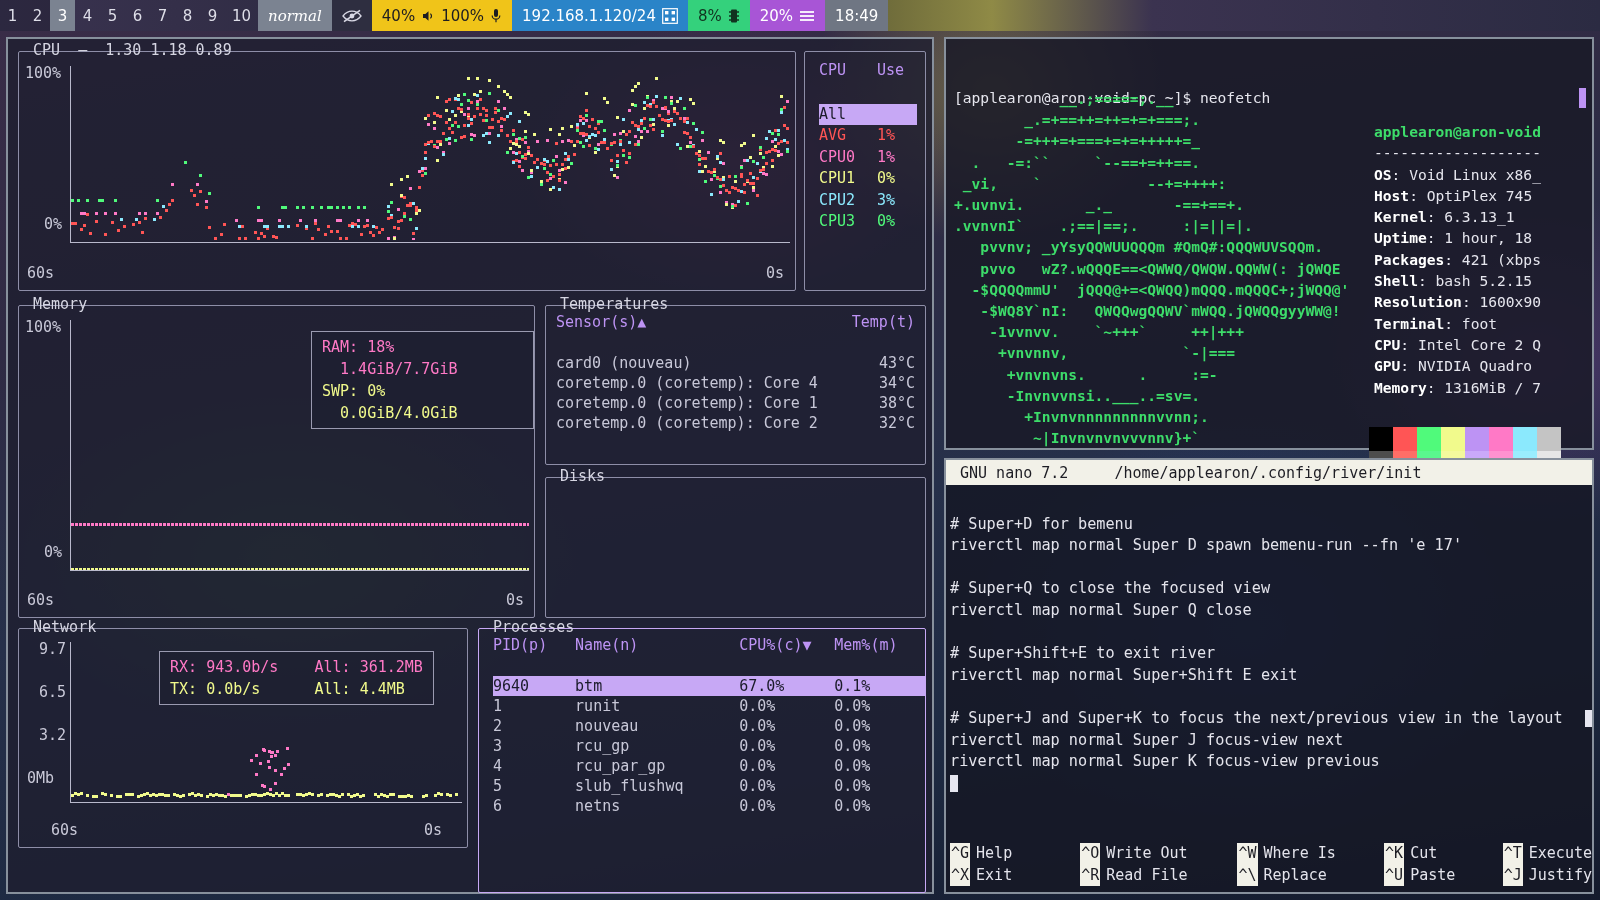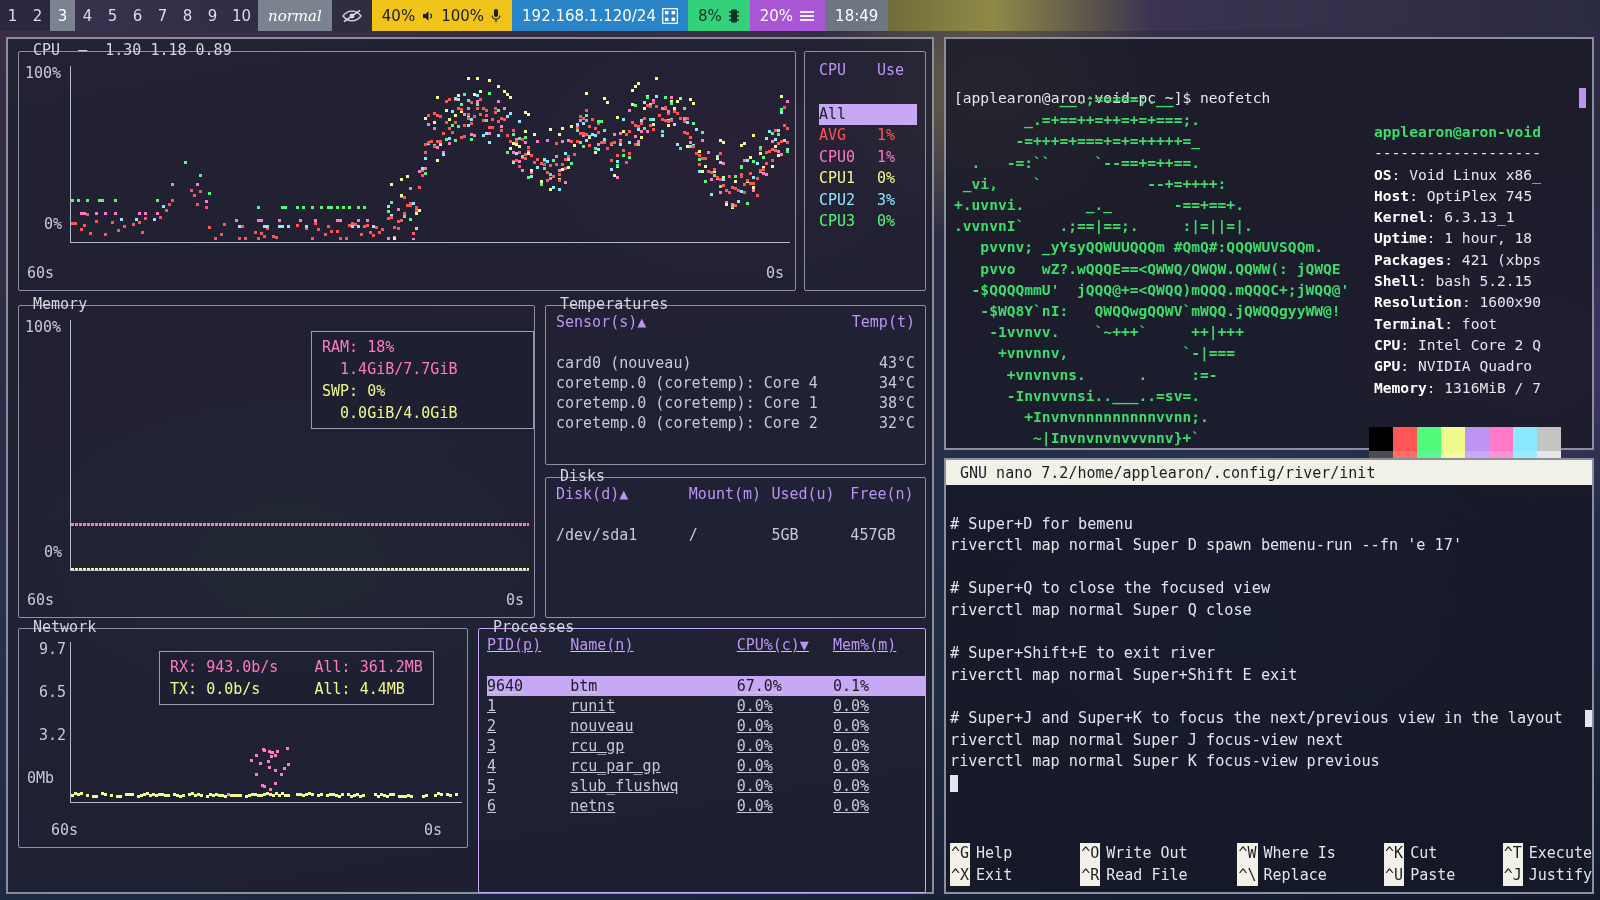--- a/index.html
+++ b/index.html
@@ -94,21 +94,21 @@
   .nf-info b { color:#ffffff; }
   .nf-user { color:#3ddc6a; font-weight:bold; }
   .pal { position:absolute; left:423px; top:388px; }
   .pal-row { display:flex; }
   .pal-sw { width:24px; height:24px; }
   .term-cursor { position:absolute; right:6px; top:49px; width:7px; height:20px; background:#bd93f4; }
 
   
   .nano-hdr { position:absolute; left:0; top:0; width:100%; height:25px; background:#f2f1e8;
      color:#1d1d24; font-size:15px; display:flex; align-items:center; padding-left:14px; }
-  .nano-hdr .ver { }
+  .nano-hdr .ver { margin-right:46px; }
   .nano-body { position:absolute; left:0; top:32px; right:0; bottom:72px; padding:0 4px 0 4px;
      font-size:15.2px; line-height:21.6px; color:#e4e4ec; white-space:pre; overflow:hidden; }
   .nano-cursor { position:absolute; width:8px; height:17px; background:#e6e6f0; }
   .nano-scrollmark { position:absolute; right:0px; width:7px; height:17px; background:#e6e6f0; }
   .nano-foot { position:absolute; left:0; bottom:6px; width:100%; font-size:15px; line-height:21.5px; color:#e4e4ec; }
   .nano-foot .row { display:flex; padding-left:4px; }
   .nano-foot .cell { display:flex; align-items:center; }
   .nano-foot .key { background:#f2f1e8; color:#1d1d24; padding:0 1px; }
   .nano-foot .lbl { padding-left:6px; }
 </style>
@@ -1184,43 +1184,20 @@
                 <td>coretemp.0 (coretemp): Core 2</td>
                 <td style="text-align:right">32°C</td>
               </tr>
             </tbody>
         </table>
       </div>
     </div>
 
     <div class="panel" style="left:537px; top:438px; width:381px; height:141px;">
       <div class="panel-title">Disks</div>
-      <div style="position:absolute; left:10px; top:6px; right:10px;">
-        <table class="btm">
-          <thead>
-              <tr>
-            <th style="width:37%">Disk(d)▲</th>
-            <th style="width:23%">Mount(m)</th>
-            <th style="width:22%">Used(u)</th>
-            <th>Free(n)</th>
-          </tr>
-            </thead>
-          <tbody id="disk-rows">
-              <tr>
-                <td colspan="4" style="height:21px"></td>
-              </tr>
-              <tr>
-                <td>/dev/sda1</td>
-                <td>/</td>
-                <td>5GB</td>
-                <td>457GB</td>
-              </tr>
-            </tbody>
-        </table>
-      </div>
     </div>
 
     <div class="panel" style="left:10px; top:589px; width:450px; height:220px;">
       <div class="panel-title">Network</div>
       <div class="axis-lbl" style="left:20px; top:11px;">9.7</div>
       <div class="axis-lbl" style="left:20px; top:54px;">6.5</div>
       <div class="axis-lbl" style="left:20px; top:97px;">3.2</div>
       <div class="axis-lbl" style="left:8px; top:140px;">0Mb</div>
       <div class="axis-line" style="left:51px; top:13px; width:1px; height:160px;"></div>
       <div class="axis-line" style="left:51px; top:173px; width:392px; height:1px;"></div>
@@ -1361,21 +1338,21 @@
              <span class="yellow">0.0b/s</span>
              &nbsp;&nbsp;&nbsp;&nbsp;&nbsp;<span class="yellow">All:</span>
              <span class="yellow">4.4MB</span></div>
       </div>
       <div class="axis-lbl" style="left:32px; top:192px;">60s</div>
       <div class="axis-lbl" style="left:405px; top:192px;">0s</div>
     </div>
 
     <div class="panel sel" style="left:470px; top:589px; width:448px; height:265px;">
       <div class="panel-title">Processes</div>
-      <div style="position:absolute; left:8px; top:6px; right:0px;text-decoration:underline;">
+      <div style="position:absolute; left:14px; top:6px; right:0px;">
         <table class="btm">
           <thead>
               <tr>
             <th style="width:19%">PID(p)</th>
             <th style="width:38%">Name(n)</th>
             <th style="width:22%">CPU%(c)▼</th>
             <th>Mem%(m)</th>
           </tr>
             </thead>
           <tbody id="proc-rows">

